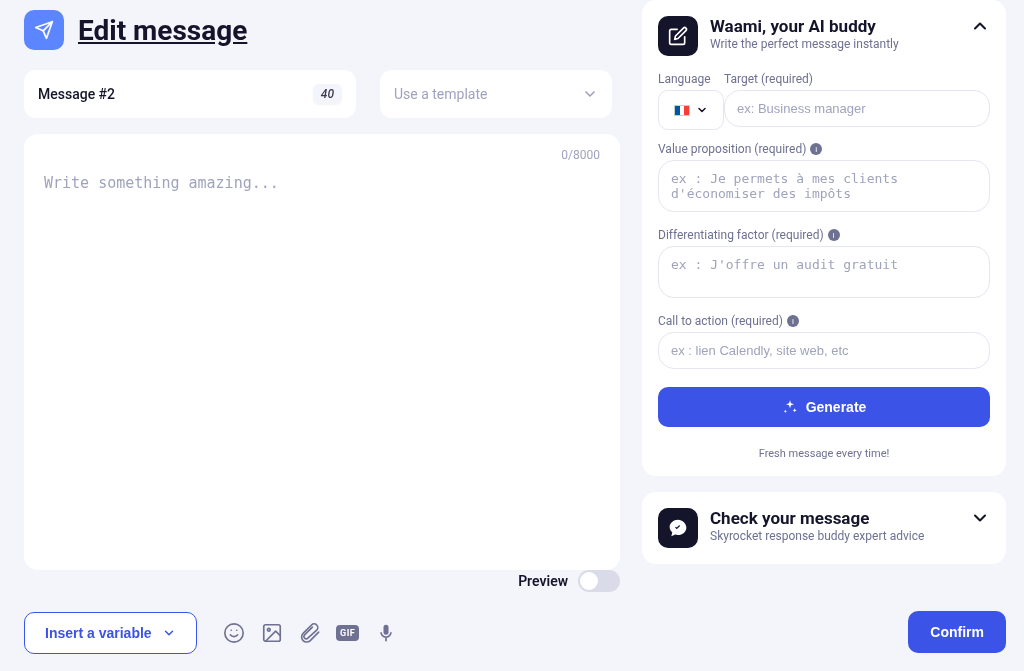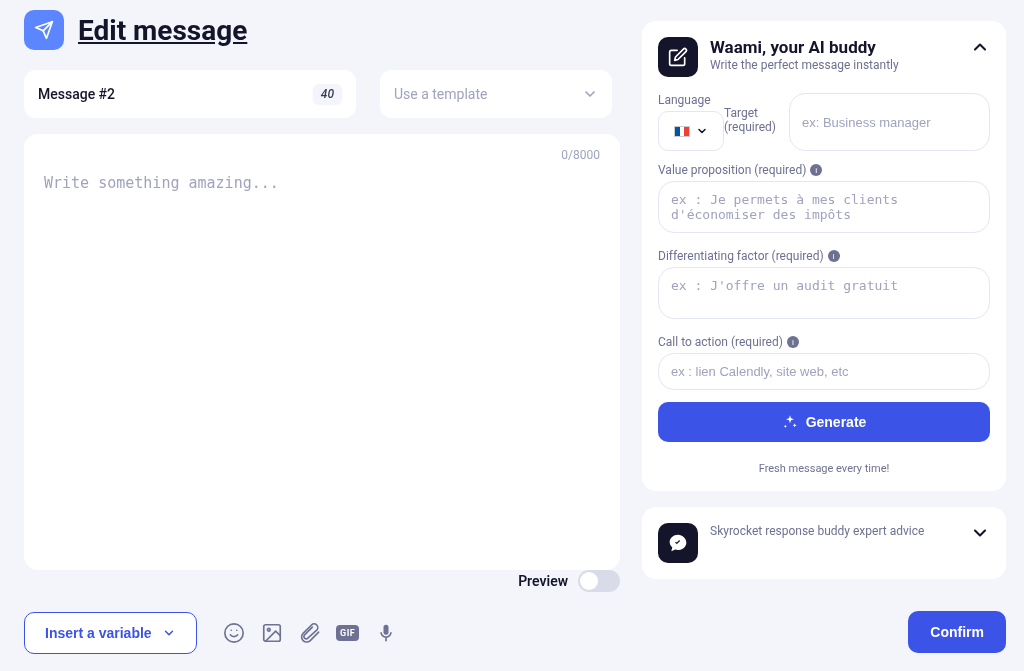--- a/index.html
+++ b/index.html
@@ -102,21 +102,21 @@
   .tool-icon { width: 22px; height: 22px; color: #6e7191; cursor: pointer; display: flex; align-items: center; justify-content: center; }
   .gif-badge {
     background: #6e7191; color: #fff; font-size: 9px; font-weight: 700;
     border-radius: 4px; padding: 3px 4px; letter-spacing: .5px;
   }
 
   
   .right {
     position: absolute;
     right: 18px;
-    top: 21px;
+    top: 0;
     width: 364px;
   }
   .panel {
     background: #ffffff;
     border-radius: 14px;
     padding: 16px;
   }
   .panel + .panel { margin-top: 16px; }
 
   .panel-head { display: flex; align-items: flex-start; gap: 12px; }
@@ -149,21 +149,21 @@
     width: 66px; height: 40px;
     border: 1px solid #e4e6f2; border-radius: 10px;
     display: flex; align-items: center; justify-content: center; gap: 6px;
     cursor: pointer; background: #fff;
   }
   .flag { width: 16px; height: 11px; display: inline-block; position: relative; background: #fff; border: 0.5px solid #ccc; }
   .flag::before { content: ""; position: absolute; left: 0; top: 0; width: 33%; height: 100%; background: #0055a4; }
   .flag::after  { content: ""; position: absolute; right: 0; top: 0; width: 33%; height: 100%; background: #ef4135; }
 
   .generate-btn {
-    margin-top: 0;
+    margin-top: 6px;
     height: 40px; border: none; border-radius: 10px;
     background: #3b53e6; color: #fff;
     font-size: 14px; font-weight: 600;
     display: flex; align-items: center; justify-content: center; gap: 8px;
     cursor: pointer;
   }
   .fresh-note { text-align: center; font-size: 11px; color: #6e7191; margin-top: 8px; }
 
   .confirm-btn {
     position: absolute; right: 18px; bottom: 18px;
@@ -281,21 +281,21 @@
       <div class="form-row">
         <div style="display:flex;flex-direction:column;">
           <span class="form-label">Language</span>
           <div class="lang-select">
             <span class="flag"></span>
             <svg width="12" height="12" viewBox="0 0 24 24" fill="none" stroke="#14142b" stroke-width="3" stroke-linecap="round" stroke-linejoin="round">
                 <polyline points="6 9 12 15 18 9"></polyline>
               </svg>
           </div>
         </div>
-        <div style="display:flex;flex:1;">
+        <div style="display:flex;flex-direction:column;flex:1;">
           <span class="form-label">Target (required)</span>
           <input class="field" placeholder="ex: Business manager" style="">
         </div>
       </div>
 
       <div>
         <span class="form-label">
           <span>Value proposition (required)</span>
           <span class="info-dot">i</span>
         </span>
@@ -330,20 +330,21 @@
 
   <div class="panel" style="cursor:pointer;">
     <div class="panel-head">
       <div class="panel-icon">
         <svg width="20" height="20" viewBox="0 0 24 24" fill="#fff">
             <path d="M12 2C6.48 2 2 5.94 2 10.8c0 2.53 1.2 4.82 3.14 6.43L4 22l4.66-2.07c1.05.29 2.17.45 3.34.45 5.52 0 10-3.94 10-8.78S17.52 2 12 2z"></path>
             <path fill="#14142b" d="M10.5 13.5l-2-2 1-1 1 1 3-3 1 1-4 4z"></path>
           </svg>
       </div>
       <div class="panel-titles">
+        <div class="panel-title">Check your message</div>
         <div class="panel-sub">Skyrocket response buddy expert advice</div>
       </div>
       <div class="chevron">
         <svg width="20" height="20" viewBox="0 0 24 24" fill="none" stroke="#14142b" stroke-width="2.5" stroke-linecap="round" stroke-linejoin="round">
             <polyline points="6 9 12 15 18 9"></polyline>
           </svg>
       </div>
     </div>
   </div>
 </div>

